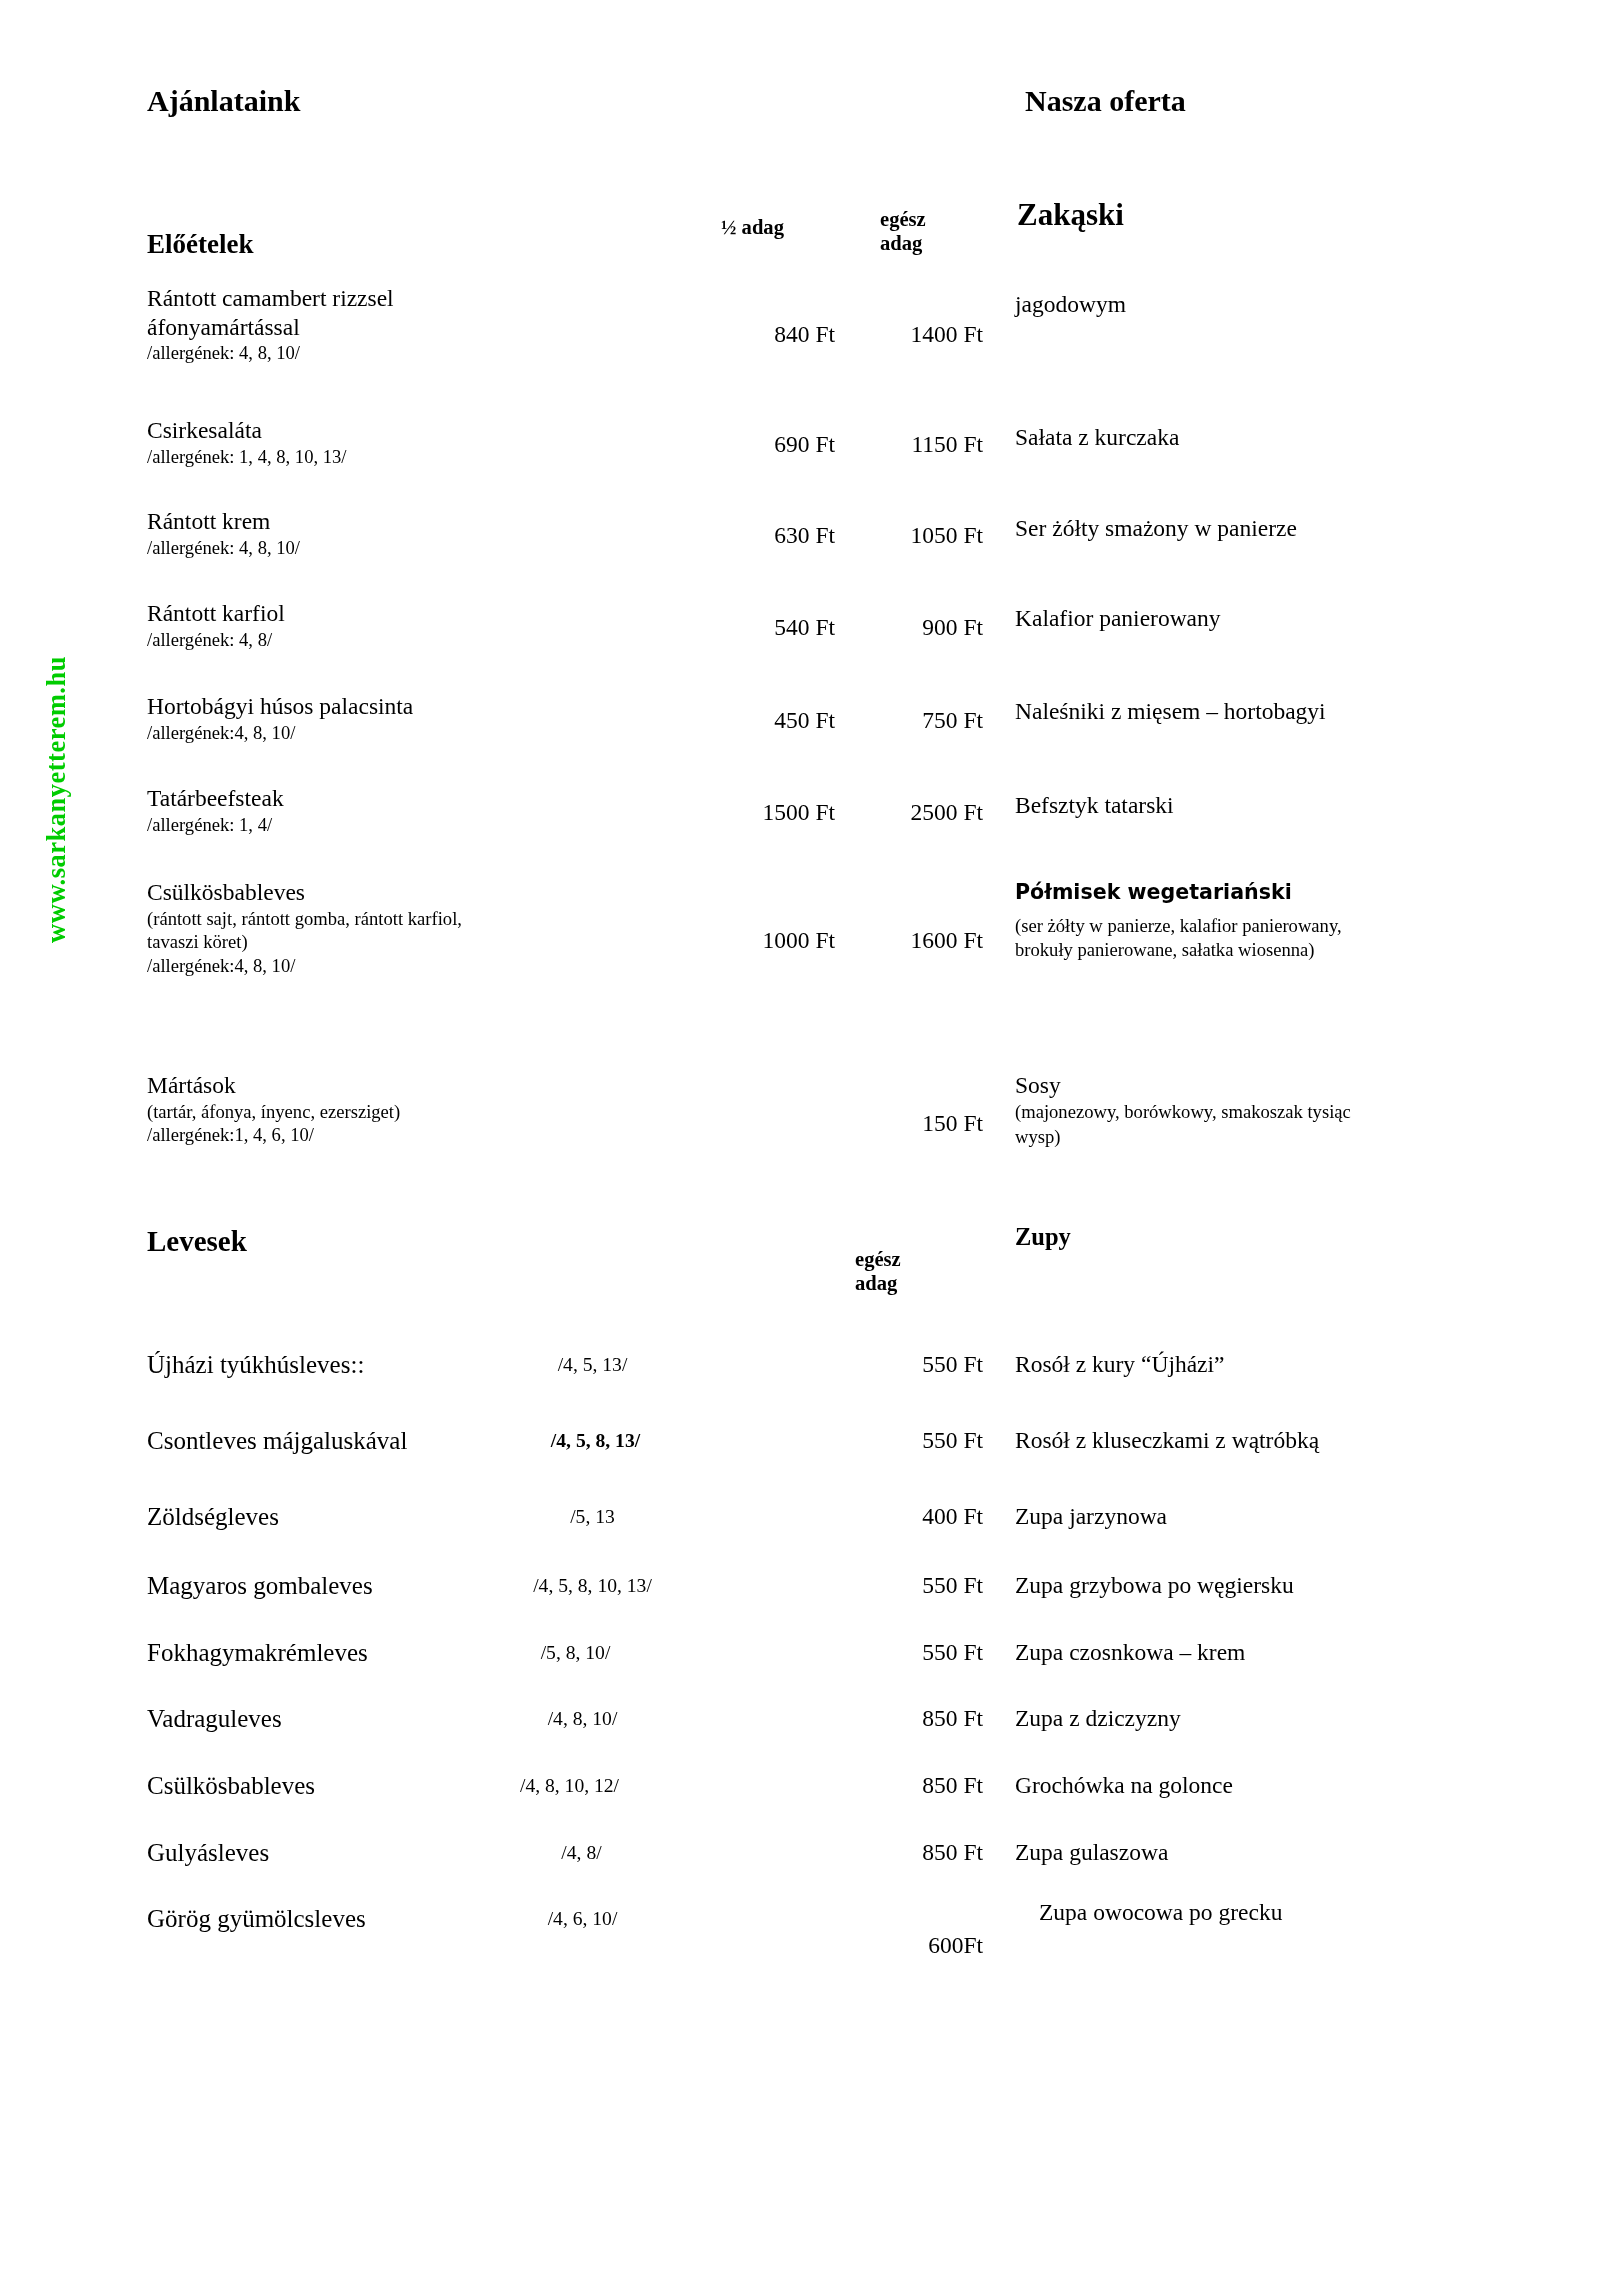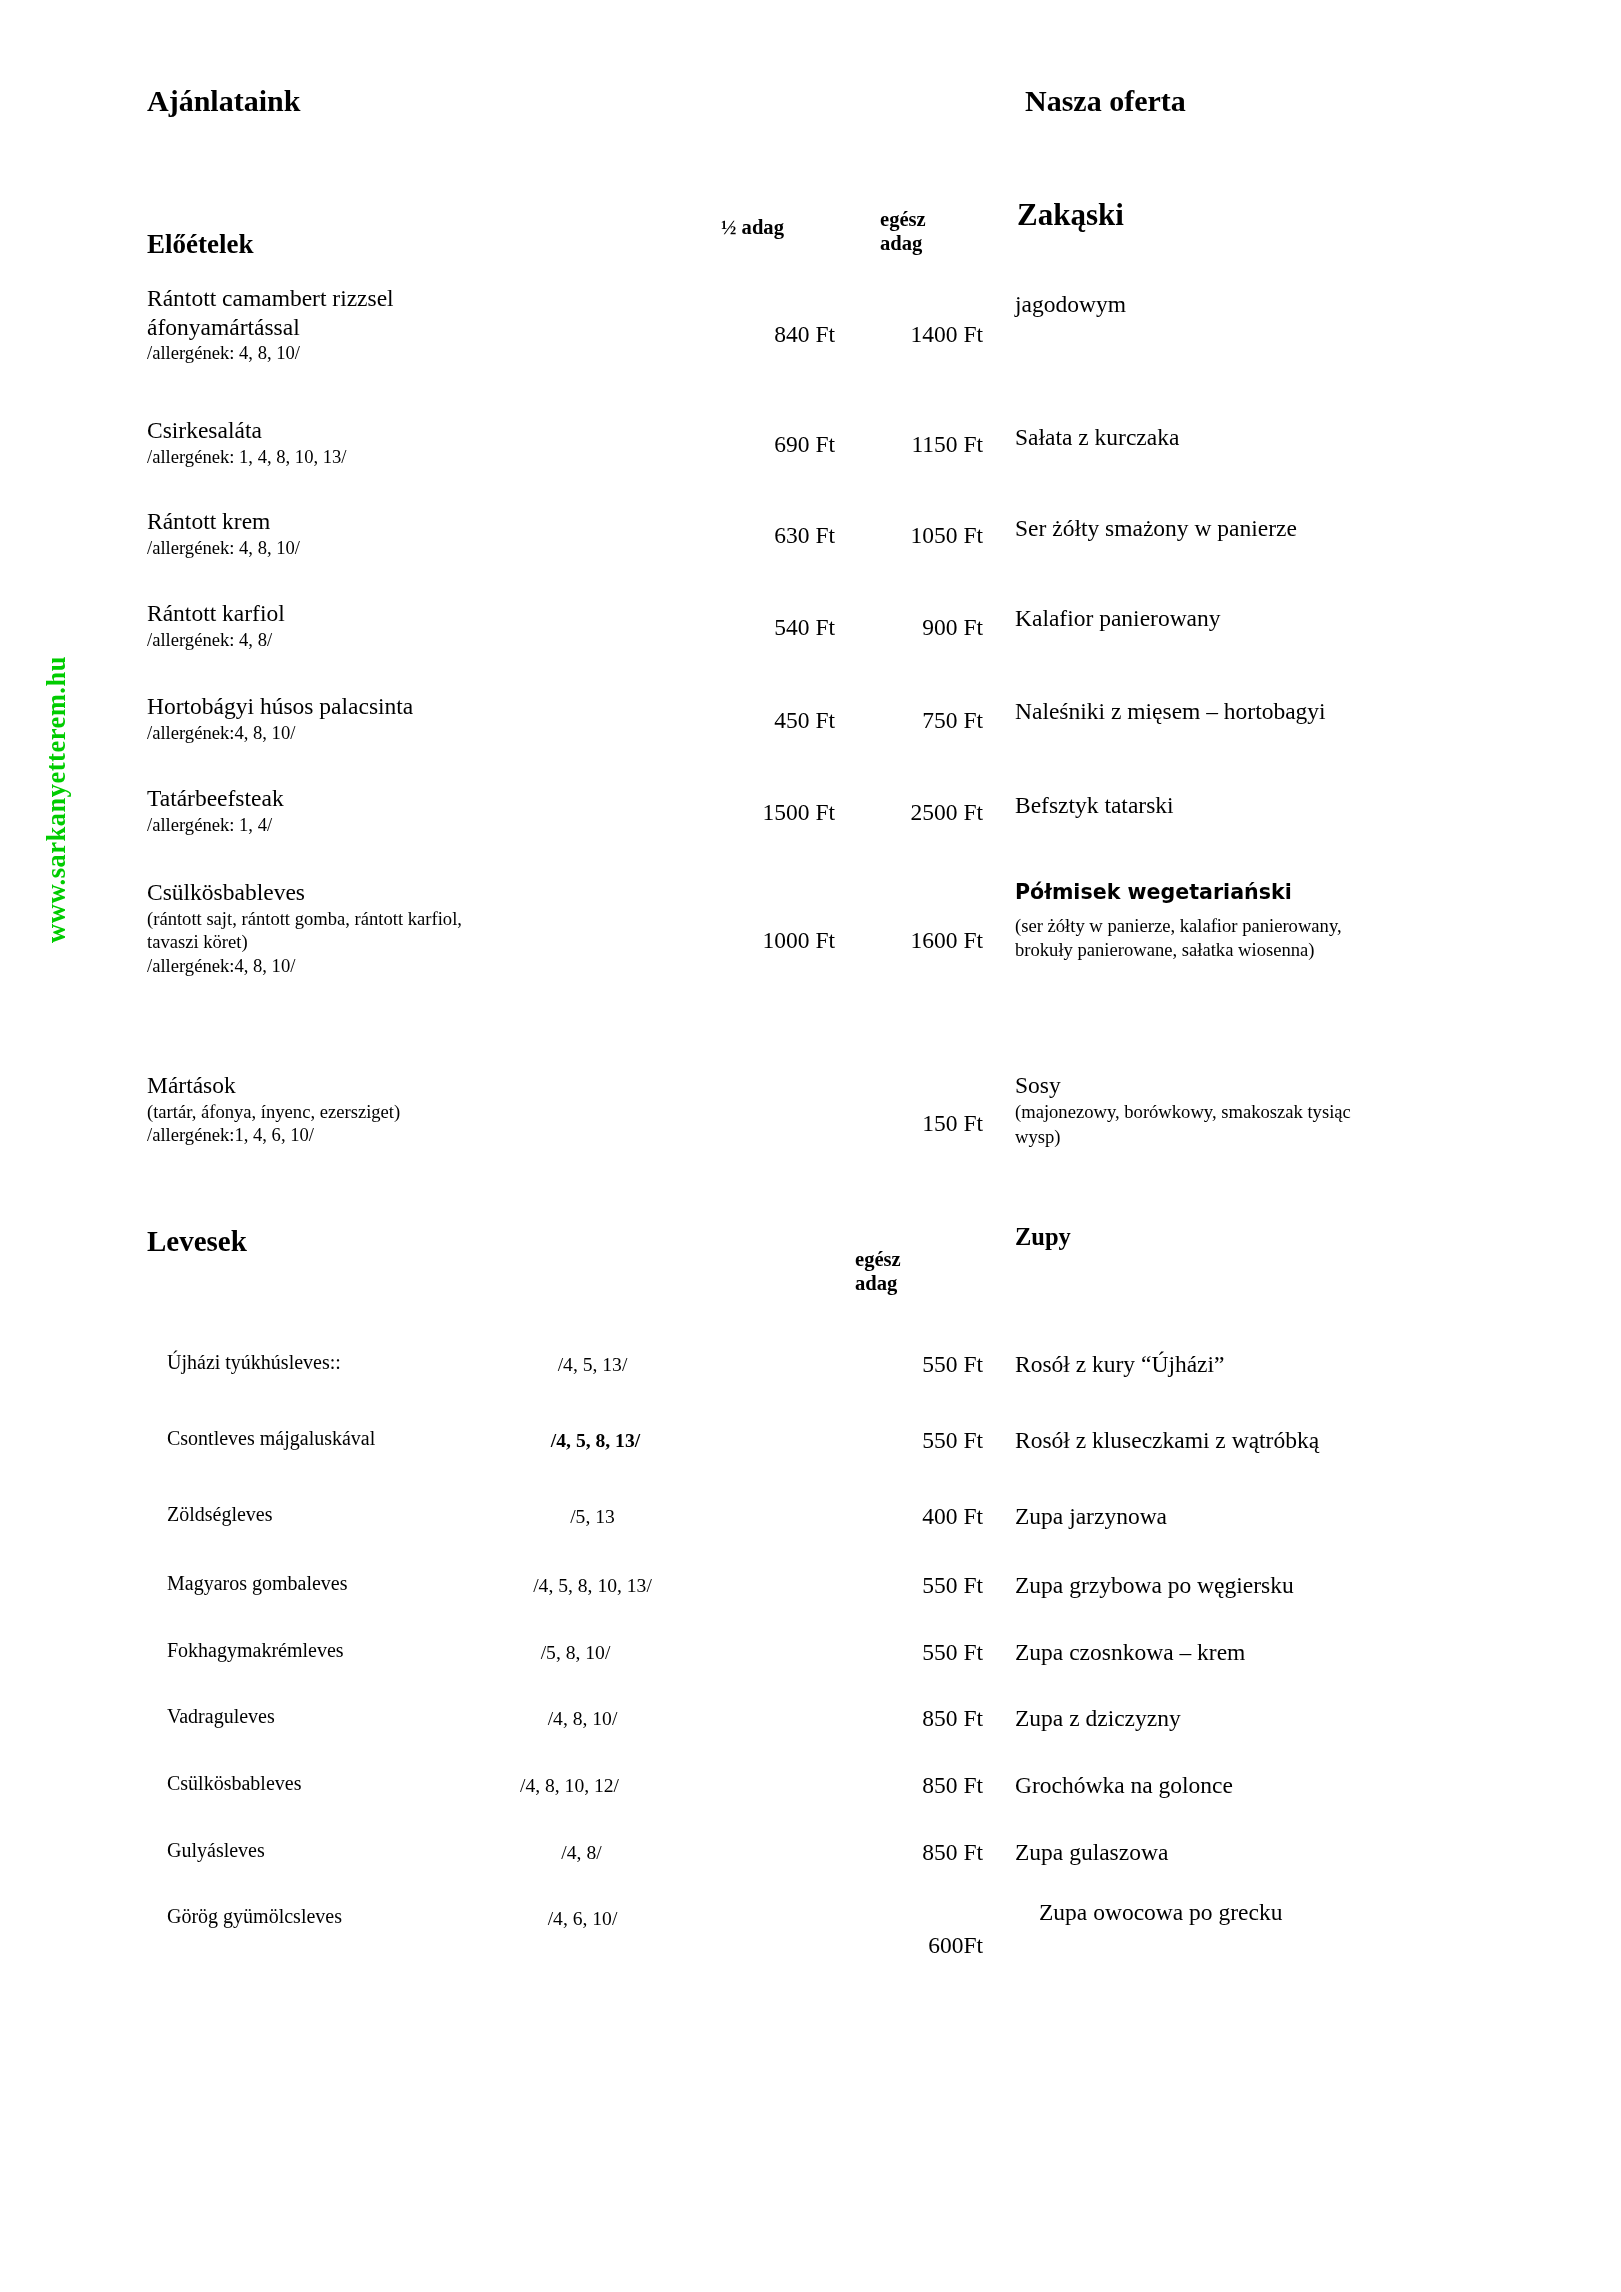--- a/index.html
+++ b/index.html
@@ -200,23 +200,22 @@
 
   .soup {
     position: absolute;
     left: 0;
     width: 1621px;
   }
   .soup .sname {
     position: absolute;
     left: 147px;
     top: 0;
-    font-size: 20px;
+    font-size: 25px;
     white-space: nowrap;
-    margin-left: 20px;
   }
   .soup .sallerg {
     position: absolute;
     top: 2.9px;
     width: 225px;
     text-align: center;
     font-size: 19.6px;
   }
   .soup .sprice {
     position: absolute;

